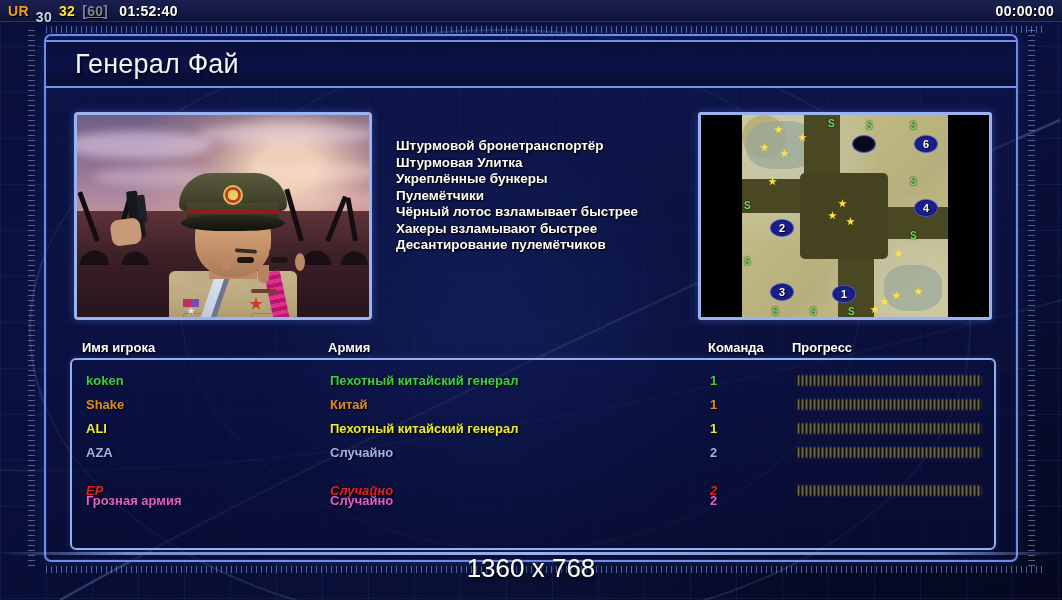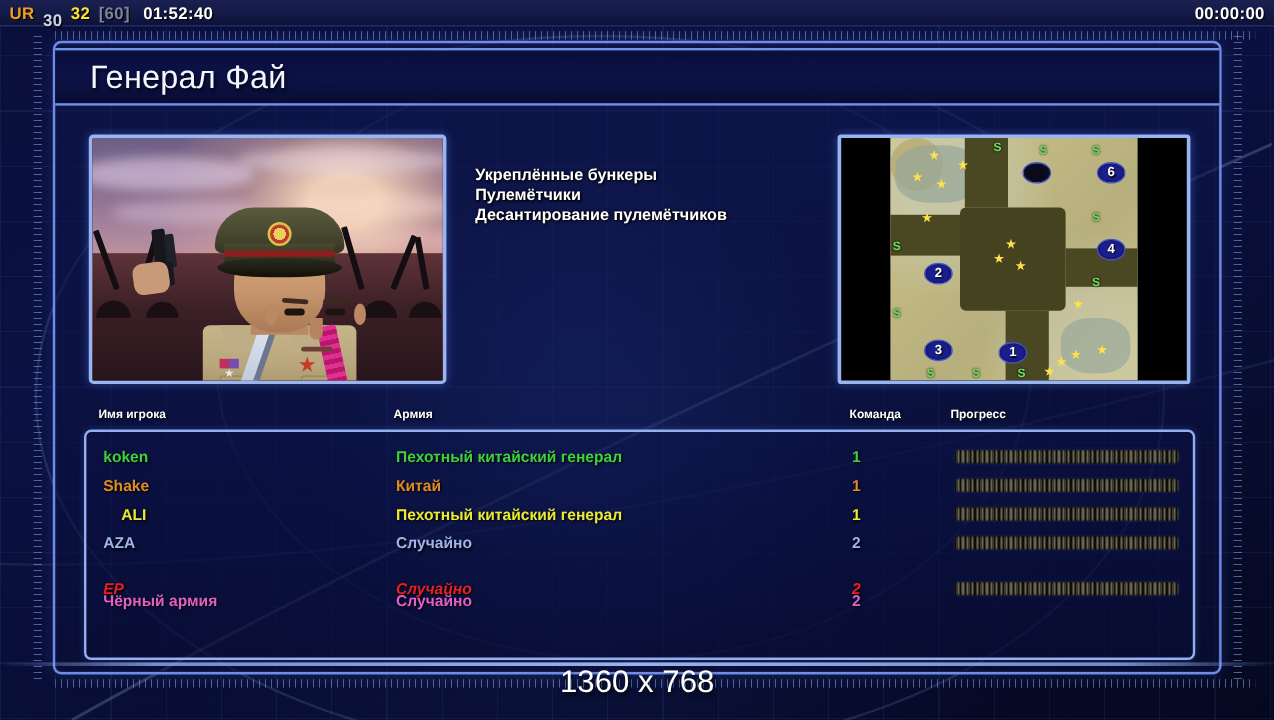--- a/index.html
+++ b/index.html
@@ -22,21 +22,21 @@
     position:absolute; left:0; top:0; width:1062px; height:22px;
     background:linear-gradient(to bottom,#1b2050 0%,#141a46 55%,#0d1238 100%);
     border-bottom:1px solid #2a3270;
     display:flex; align-items:center; padding:0 8px;
     font-size:14px; font-weight:bold; letter-spacing:.3px;
   }
   .statusbar .seg { margin-right:7px; text-shadow:1px 1px 0 #000; }
   .s-ur    { color:#f0a020; }
   .s-n1    { color:#c9d6ee;margin-top:12px; }
   .s-n2    { color:#ffe42a; }
-  .s-br    { color:#7d8399; }
+  .s-br    { color:#7d8399;text-decoration:underline; }
   .s-clock { color:#ffffff; margin-left:4px; }
   .statusbar .spacer { flex:1; }
   .s-right { color:#ffffff; text-shadow:1px 1px 0 #000; }
 
   
   .ruler {
     position:absolute;
     background-image:repeating-linear-gradient(to right, rgba(150,175,235,.62) 0 1px, transparent 1px 5px);
     opacity:.85;
   }
@@ -223,21 +223,21 @@
     border:1px solid #4a55c8;
     color:#fff; font-size:11px; font-weight:bold;
     display:flex; align-items:center; justify-content:center;
     text-shadow:1px 1px 1px #000;
   }
   .startpos.blank { background:radial-gradient(ellipse,#0a0a18 0 55%,#1a1f7a 100%); }
 
   
   .tblheader { position:absolute; left:74px; top:340px; width:918px; height:18px; }
   .tblheader span {
-    position:absolute; color:#ffffff; font-size:10px; font-weight:bold;
+    position:absolute; color:#ffffff; font-size:13px; font-weight:bold;
     text-shadow:1px 1px 2px #000;
   }
   .th-name { left:8px; }
   .th-army { left:254px; }
   .th-team { left:634px;text-align:center; }
   .th-prog { left:718px; }
 
   .listpanel {
     position:absolute; left:70px; top:358px; width:926px; height:192px;
     border:2px solid #93afef; border-radius:6px;
@@ -352,22 +352,26 @@
       </div>
       <div class="cap-top"></div>
       <div class="cap-band"></div>
       <div class="cap-red"></div>
       <div class="cap-brim"></div>
       <div class="cap-badge"></div>
     </div>
   </div>
 
   <div class="abilities">
+    <div class="ab">Штурмовой бронетранспортёр</div>
+    <div class="ab">Штурмовая Улитка</div>
     <div class="ab">Укреплённые бункеры</div>
     <div class="ab">Пулемётчики</div>
+    <div class="ab">Чёрный лотос взламывает быстрее</div>
+    <div class="ab">Хакеры взламывают быстрее</div>
     <div class="ab">Десантирование пулемётчиков</div>
   </div>
 
   <div class="minimapbox">
     <div class="map">
       <div class="terr t-nw"></div>
         <div class="terr t-se"></div>
       <div class="terr t-top"></div>
         <div class="terr t-left"></div>
       <div class="terr t-bot"></div>
@@ -424,39 +428,39 @@
         <span class="c-team" style="color: rgb(61, 209, 61);">1</span>
         <div class="bar" style="width: 186px;"></div>
       </div>
       <div class="prow" style="top: 34px;">
         <span class="c-name" style="color: rgb(224, 138, 36);">Shake</span>
         <span class="c-army" style="color: rgb(224, 138, 36);">Китай</span>
         <span class="c-team" style="color: rgb(224, 138, 36);">1</span>
         <div class="bar" style="width: 186px;"></div>
       </div>
       <div class="prow" style="top: 58px;">
-        <span class="c-name" style="color: rgb(234, 234, 50); margin-left: 15px;">ALI</span>
+        <span class="c-name" style="color: rgb(234, 234, 50);">ALI</span>
         <span class="c-army" style="color: rgb(234, 234, 50);">Пехотный китайский генерал</span>
         <span class="c-team" style="color: rgb(234, 234, 50);">1</span>
         <div class="bar" style="width: 186px;"></div>
       </div>
       <div class="prow" style="top: 82px;">
         <span class="c-name" style="color: rgb(159, 180, 232);">AZA</span>
         <span class="c-army" style="color: rgb(159, 180, 232);">Случайно</span>
         <span class="c-team" style="color: rgb(159, 180, 232);">2</span>
         <div class="bar" style="width: 186px;"></div>
       </div>
       <div class="prow" style="top: 120px; font-style: italic;">
         <span class="c-name" style="color: rgb(232, 32, 32);">EP</span>
         <span class="c-army" style="color: rgb(232, 32, 32);">Случайно</span>
         <span class="c-team" style="color: rgb(232, 32, 32);">2</span>
         <div class="bar" style="width: 186px;"></div>
       </div>
       <div class="prow" style="top: 130px;">
-        <span class="c-name" style="color: rgb(224, 96, 200);">Чёрный армия</span>
+        <span class="c-name" style="color: rgb(224, 96, 200);">Грозная армия</span>
         <span class="c-army" style="color: rgb(224, 96, 200);">Случайно</span>
         <span class="c-team" style="color: rgb(224, 96, 200);">2</span>
       </div>
     </div>
 </div>
 
 <div class="botline"></div>
 <div class="resbar">
   <span class="res">1360 x 768</span>
 </div>

